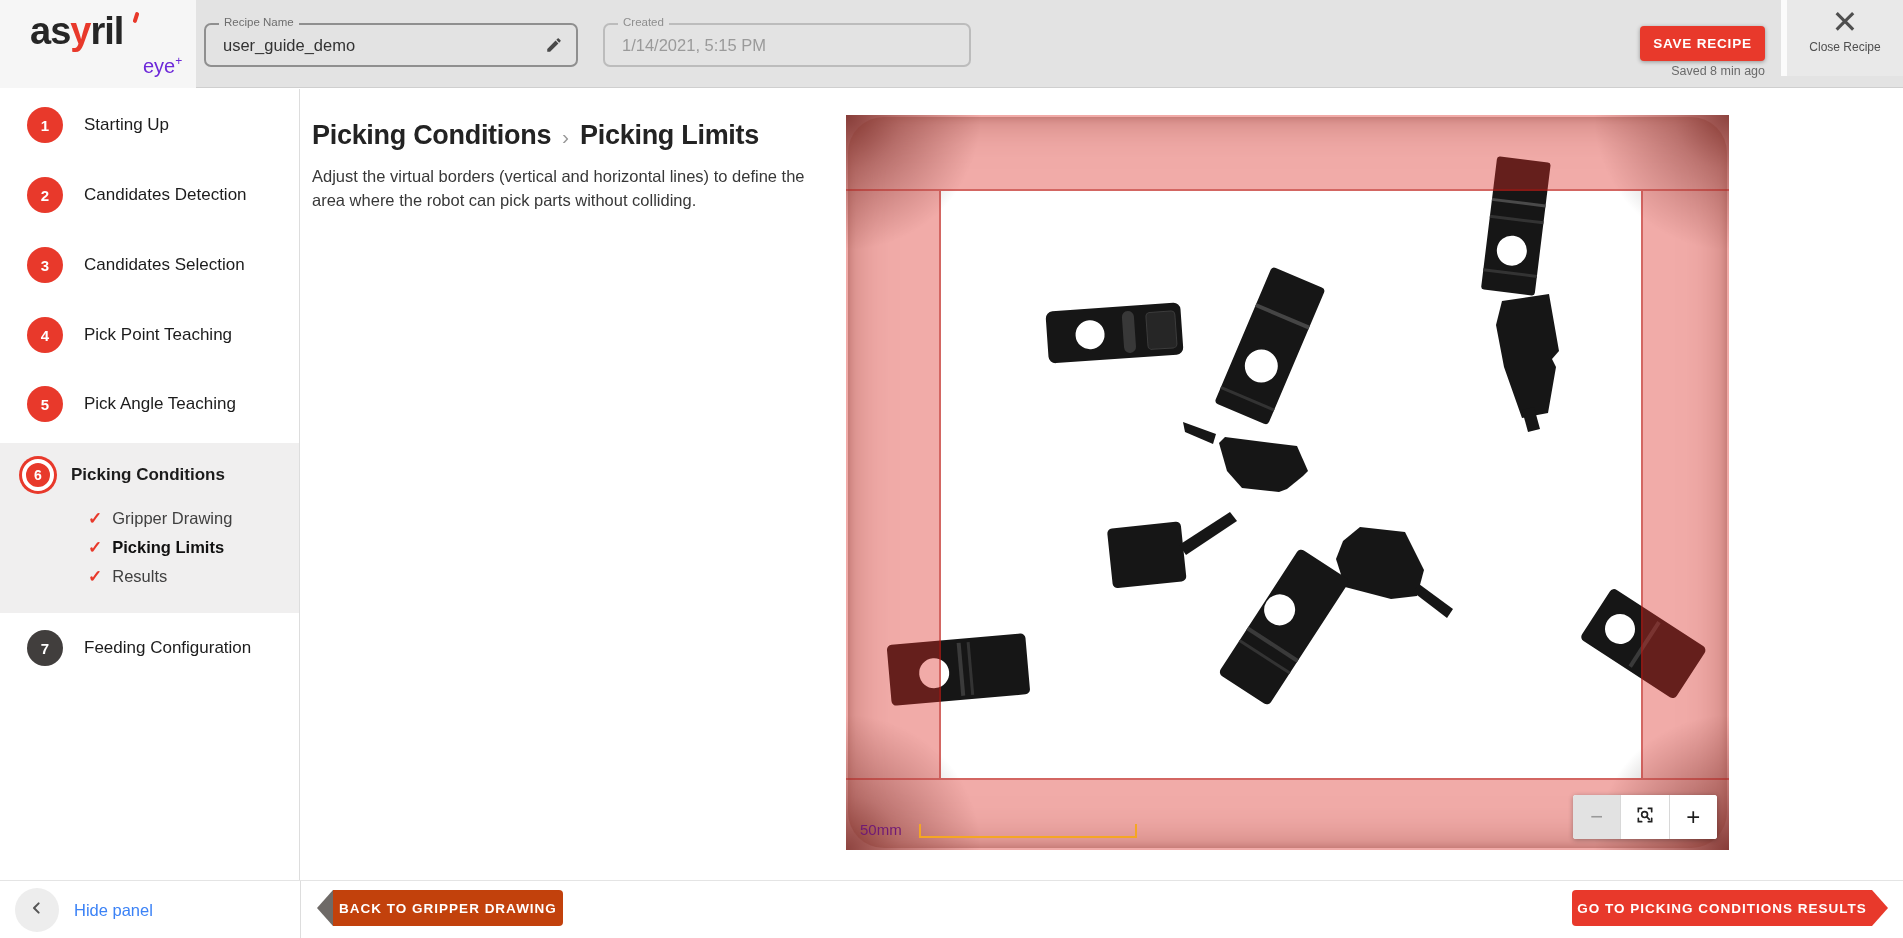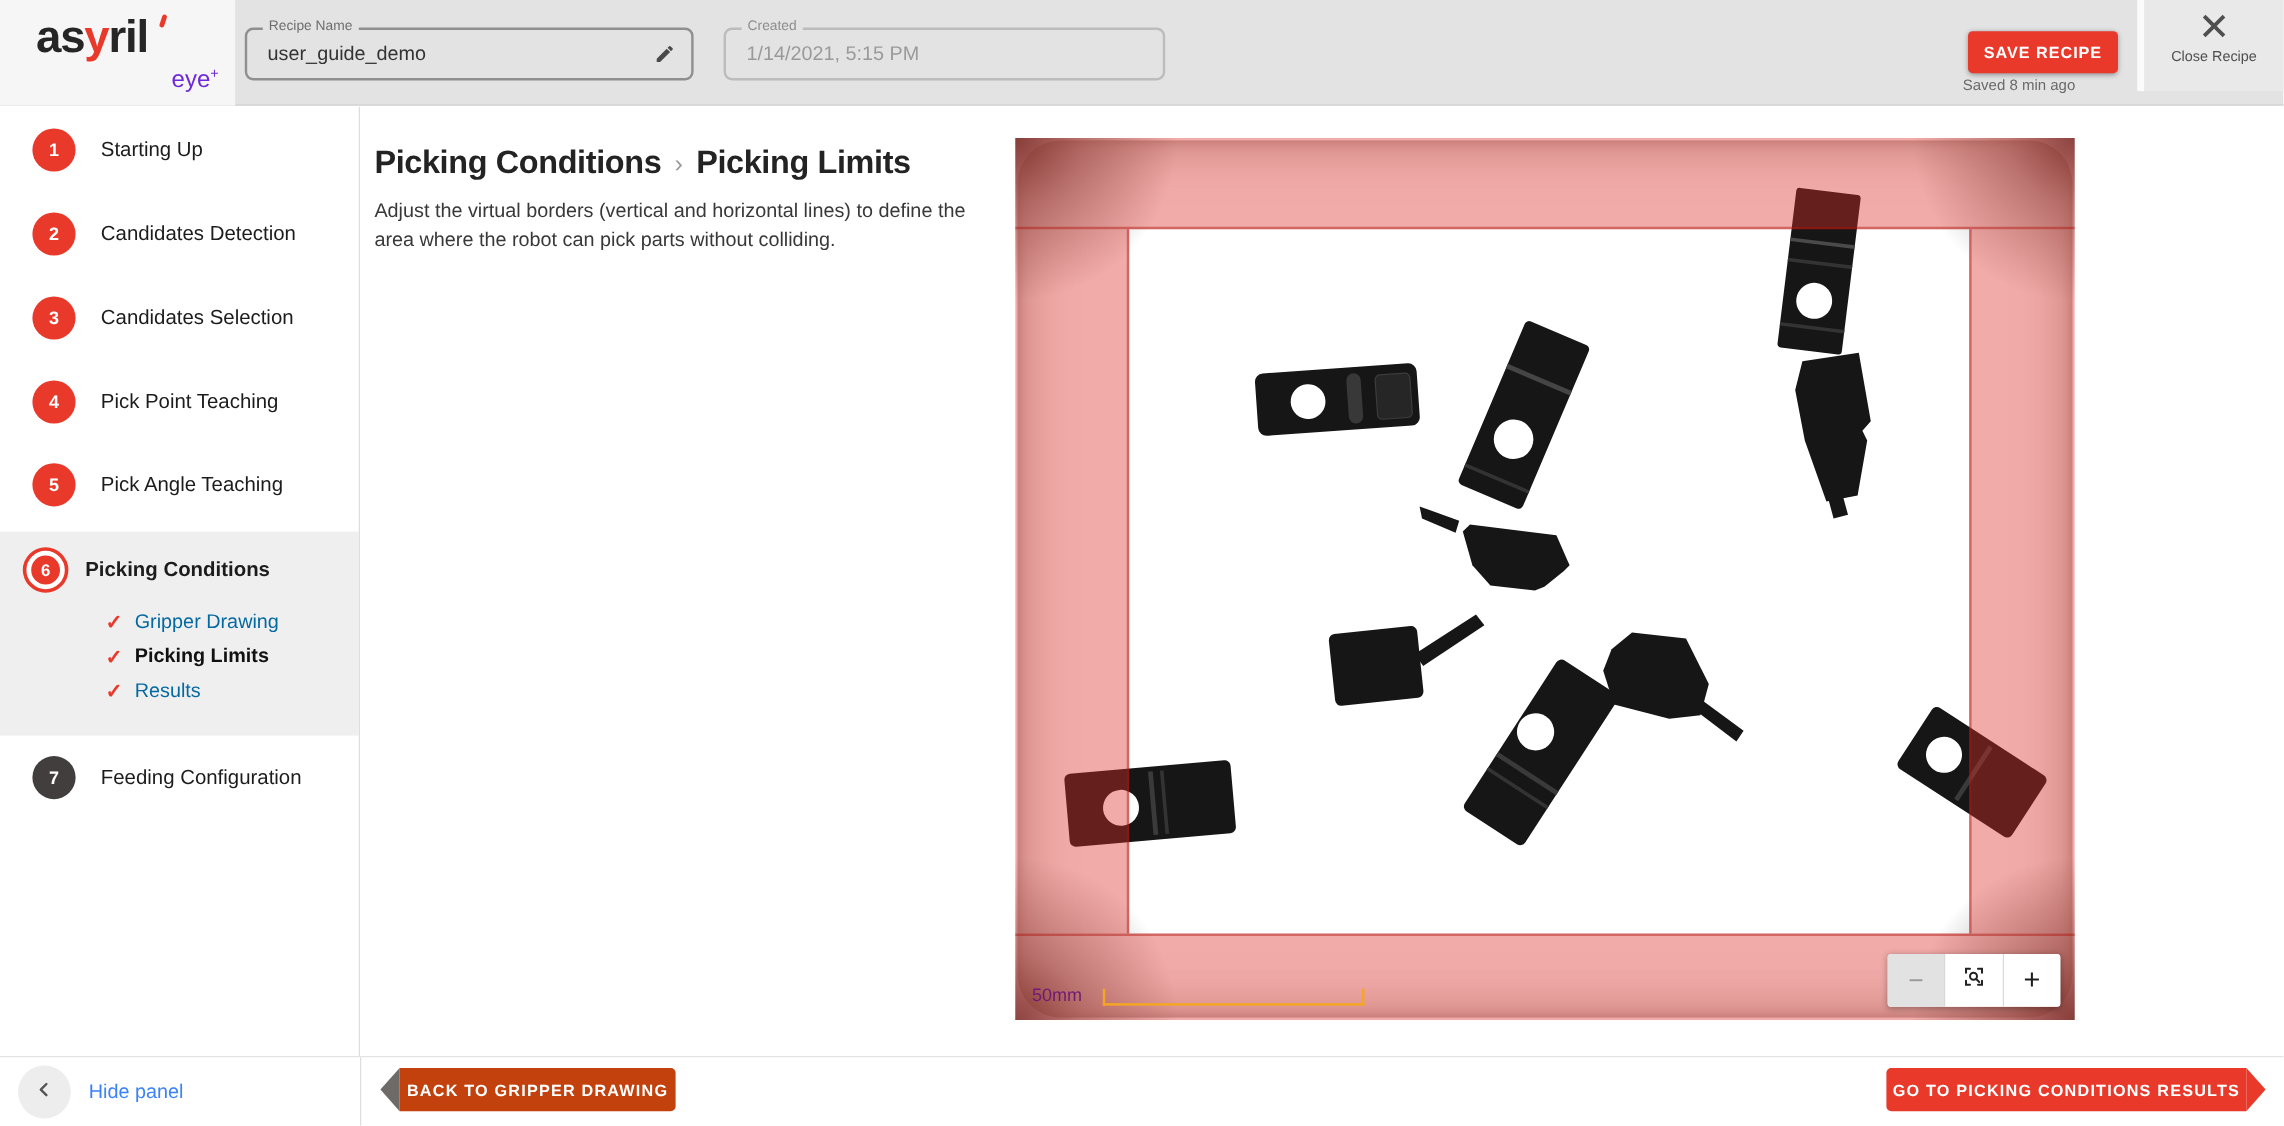--- a/index.html
+++ b/index.html
@@ -19,40 +19,40 @@
   .field-box { position:absolute; top:23px; height:44px; border:2px solid #8f8f8f; border-radius:7px; }
   .field-box .legend { position:absolute; top:-9px; left:13px; font-size:11.5px; color:#6e6e6e; background:#e3e3e3; padding:0 5px; }
   .field-box .value { position:absolute; left:17px; top:0; line-height:40px; font-size:16.5px; color:#333; }
   .recipe-box { left:204px; width:374px; }
   .created-box { left:603px; width:368px; border-color:#bcbcbc; }
   .created-box .value { color:#9a9a9a; }
   .created-box .legend { color:#8e8e8e; }
   .edit-btn { position:absolute; right:8px; top:7px; width:28px; height:28px; border:none; background:transparent; cursor:pointer; }
 
   .save-btn { position:absolute; left:1640px; top:26px; width:125px; height:35px; background:#e8392b; color:#fff; border:none; border-radius:4px; font-family:inherit; font-size:13.5px; font-weight:700; letter-spacing:0.8px; box-shadow:0 1px 4px rgba(0,0,0,0.35); cursor:pointer; }
-  .saved-status { position:absolute; left:1600px; top:64px; width:165px; text-align:center; font-size:12.5px; color:#6a6a6a; }
+  .saved-status { position:absolute; left:1600px; top:64px; width:165px; text-align:right; font-size:12.5px; color:#6a6a6a; }
 
   .close-gap { position:absolute; left:1781px; top:0; width:6px; height:76px; background:#fbfbfb; }
   .close-zone { position:absolute; left:1787px; top:0; width:116px; height:76px; background:#e9e9e9; text-align:center; cursor:pointer; }
   .close-x { font-size:32px; font-weight:400; color:#4f4f4f; line-height:44px; }
   .close-label { font-size:12px; color:#4f4f4f; margin-top:-4px; }
 
   
   .sidebar { position:absolute; left:0; top:89px; width:300px; height:791px; background:#fff; border-right:1px solid #ddd; }
   .active-band { position:absolute; left:0; top:354px; width:299px; height:170px; background:#f0efef; }
   .step { position:absolute; left:0; width:100%; height:36px; display:flex; align-items:center; cursor:pointer; }
   .step-circle { width:36px; height:36px; border-radius:50%; background:#e8392b; color:#fff; font-size:15px; font-weight:700; display:flex; align-items:center; justify-content:center; margin-left:27px; flex:none; }
   .step-circle.pending { background:#413e3d; }
   .step-label { margin-left:21px; font-size:17px; color:#1c1c1c; }
   .step.active { height:46px; }
   .step.active .step-circle { width:32px; height:32px; border:4px solid #fff; box-shadow:0 0 0 3px #e8392b; margin-left:22px; font-size:14px; }
   .step.active .step-label { margin-left:17px; font-weight:700; }
   .substep { position:absolute; left:0; width:100%; height:24px; display:flex; align-items:center; cursor:pointer; }
   .substep .check { margin-left:88px; font-size:17px; font-weight:700; color:#e8392b; flex:none; }
-  .substep .sub-label { margin-left:10px; font-size:16.5px; color:#0369a1; }
+  .substep .sub-label { margin-left:10px; font-size:16.5px; color:#404040; }
   .substep.current .sub-label { font-weight:700; color:#111; }
 
   
   .title-row { position:absolute; left:312px; top:120px; display:flex; align-items:center; }
   .title-part { font-size:27px; font-weight:700; color:#232323; letter-spacing:-0.3px; }
   .title-sep { font-size:21px; color:#999; margin:2px 11px 0 11px; }
   .description { position:absolute; left:312px; top:164px; width:515px; font-size:16.5px; line-height:1.47; color:#383838; }
 
   
   .viewer { position:absolute; left:846px; top:115px; width:883px; height:735px; overflow:hidden; background:#fff; }

